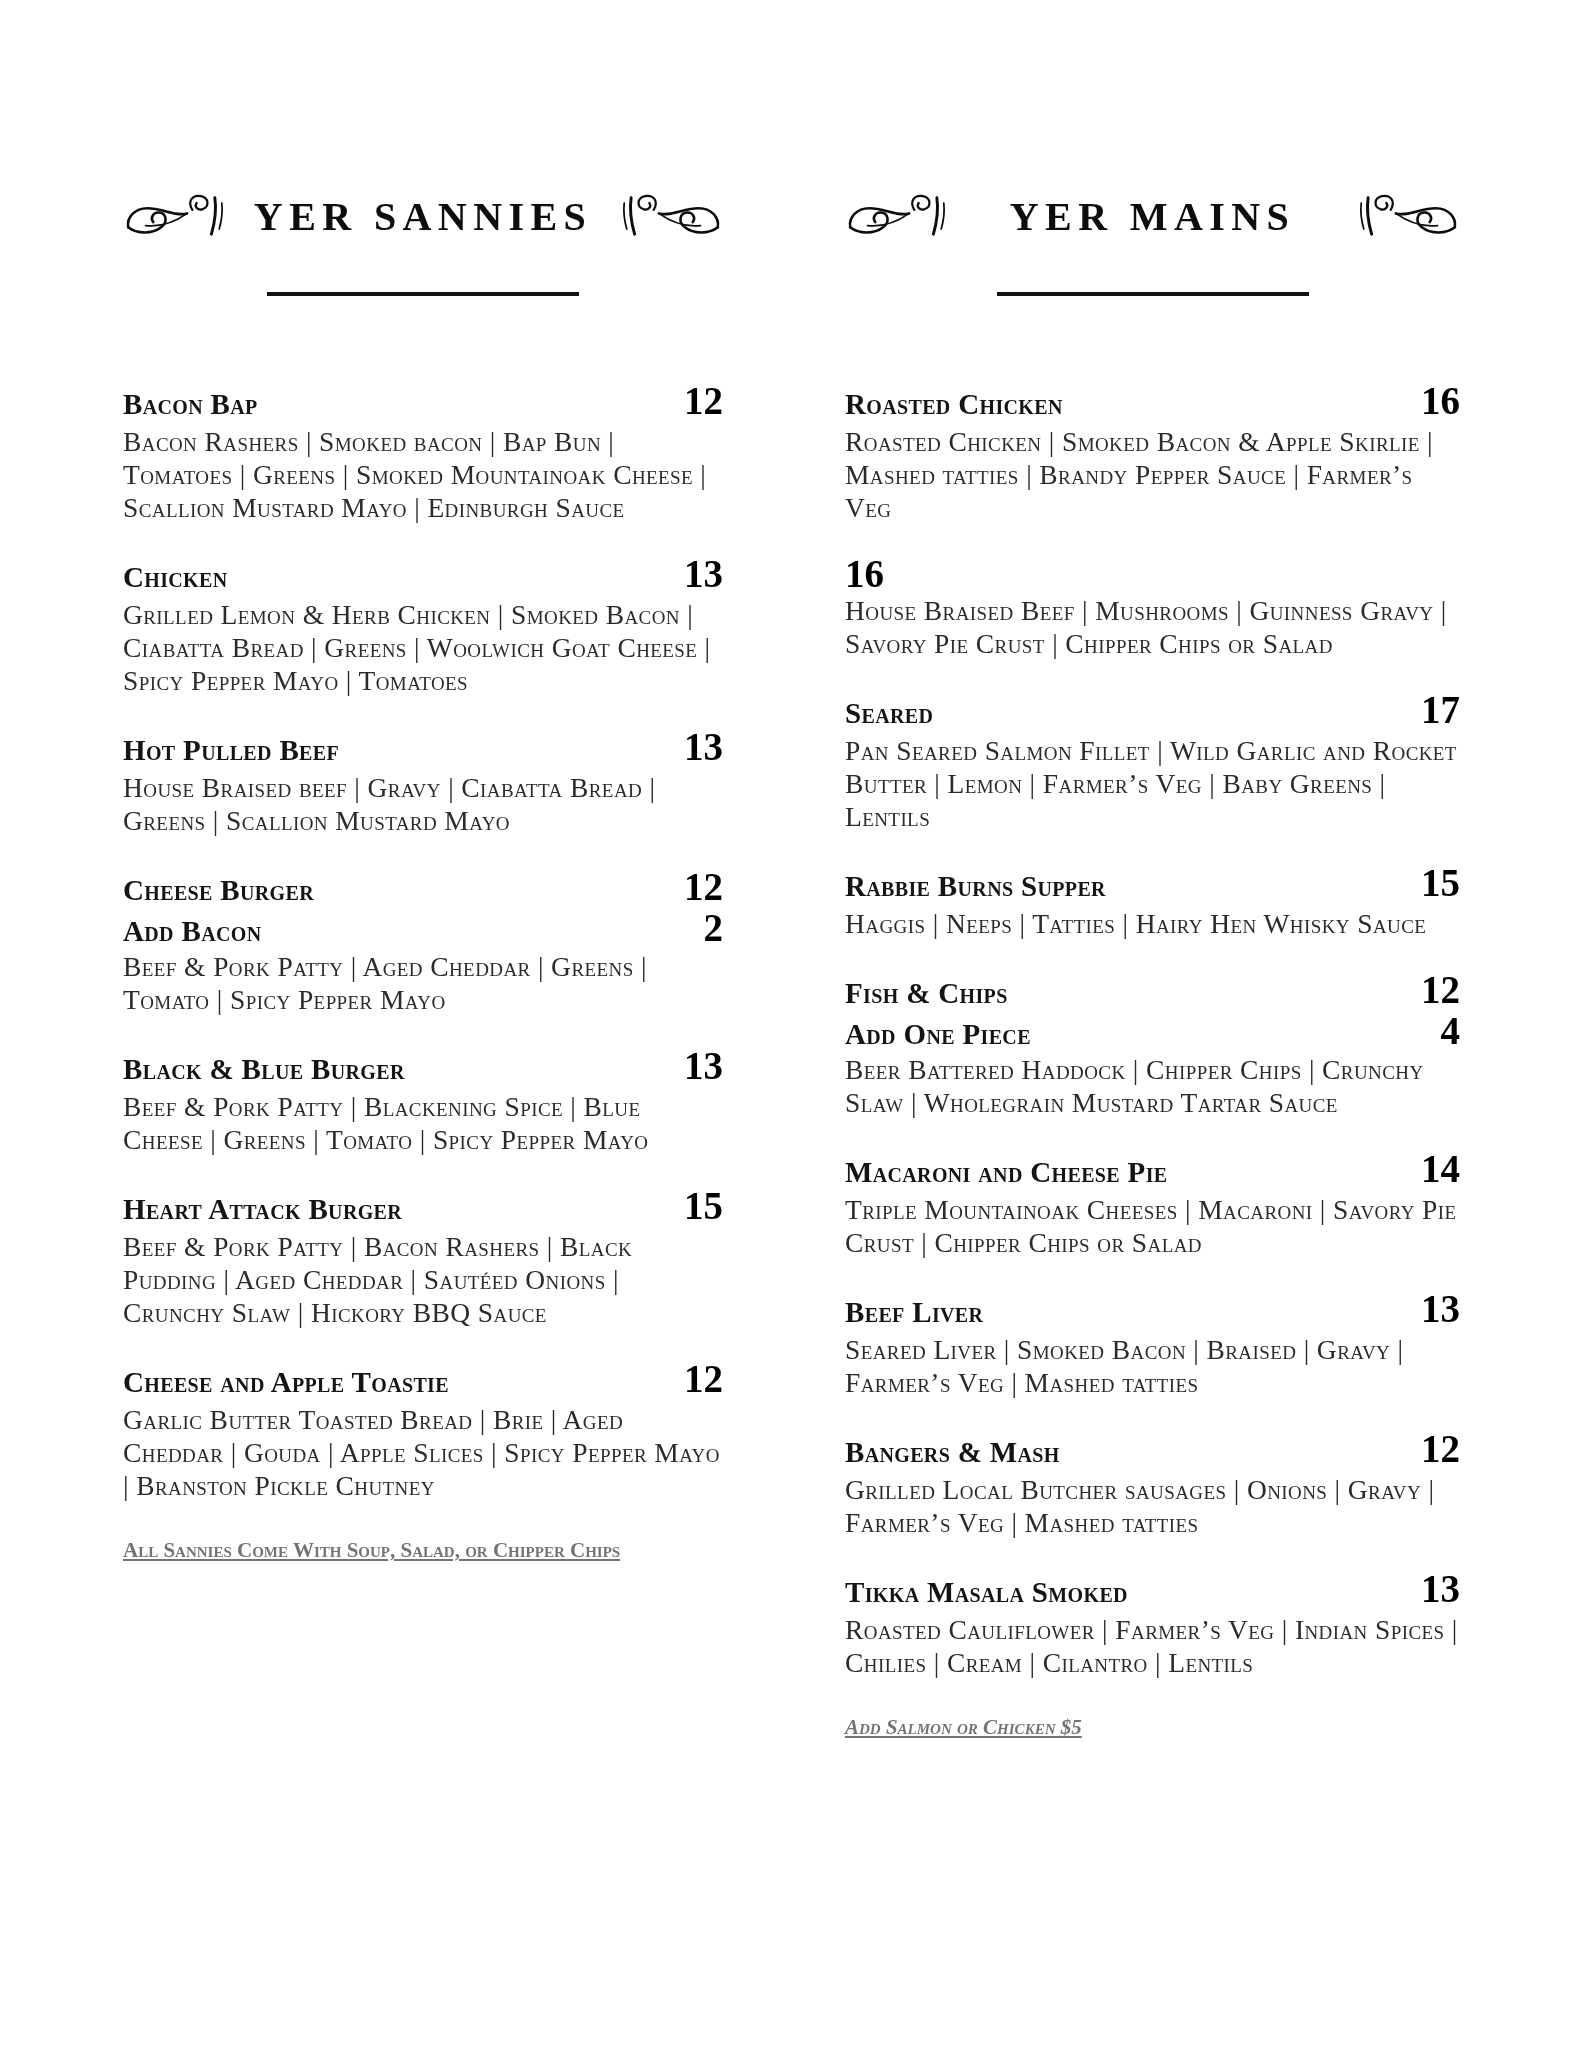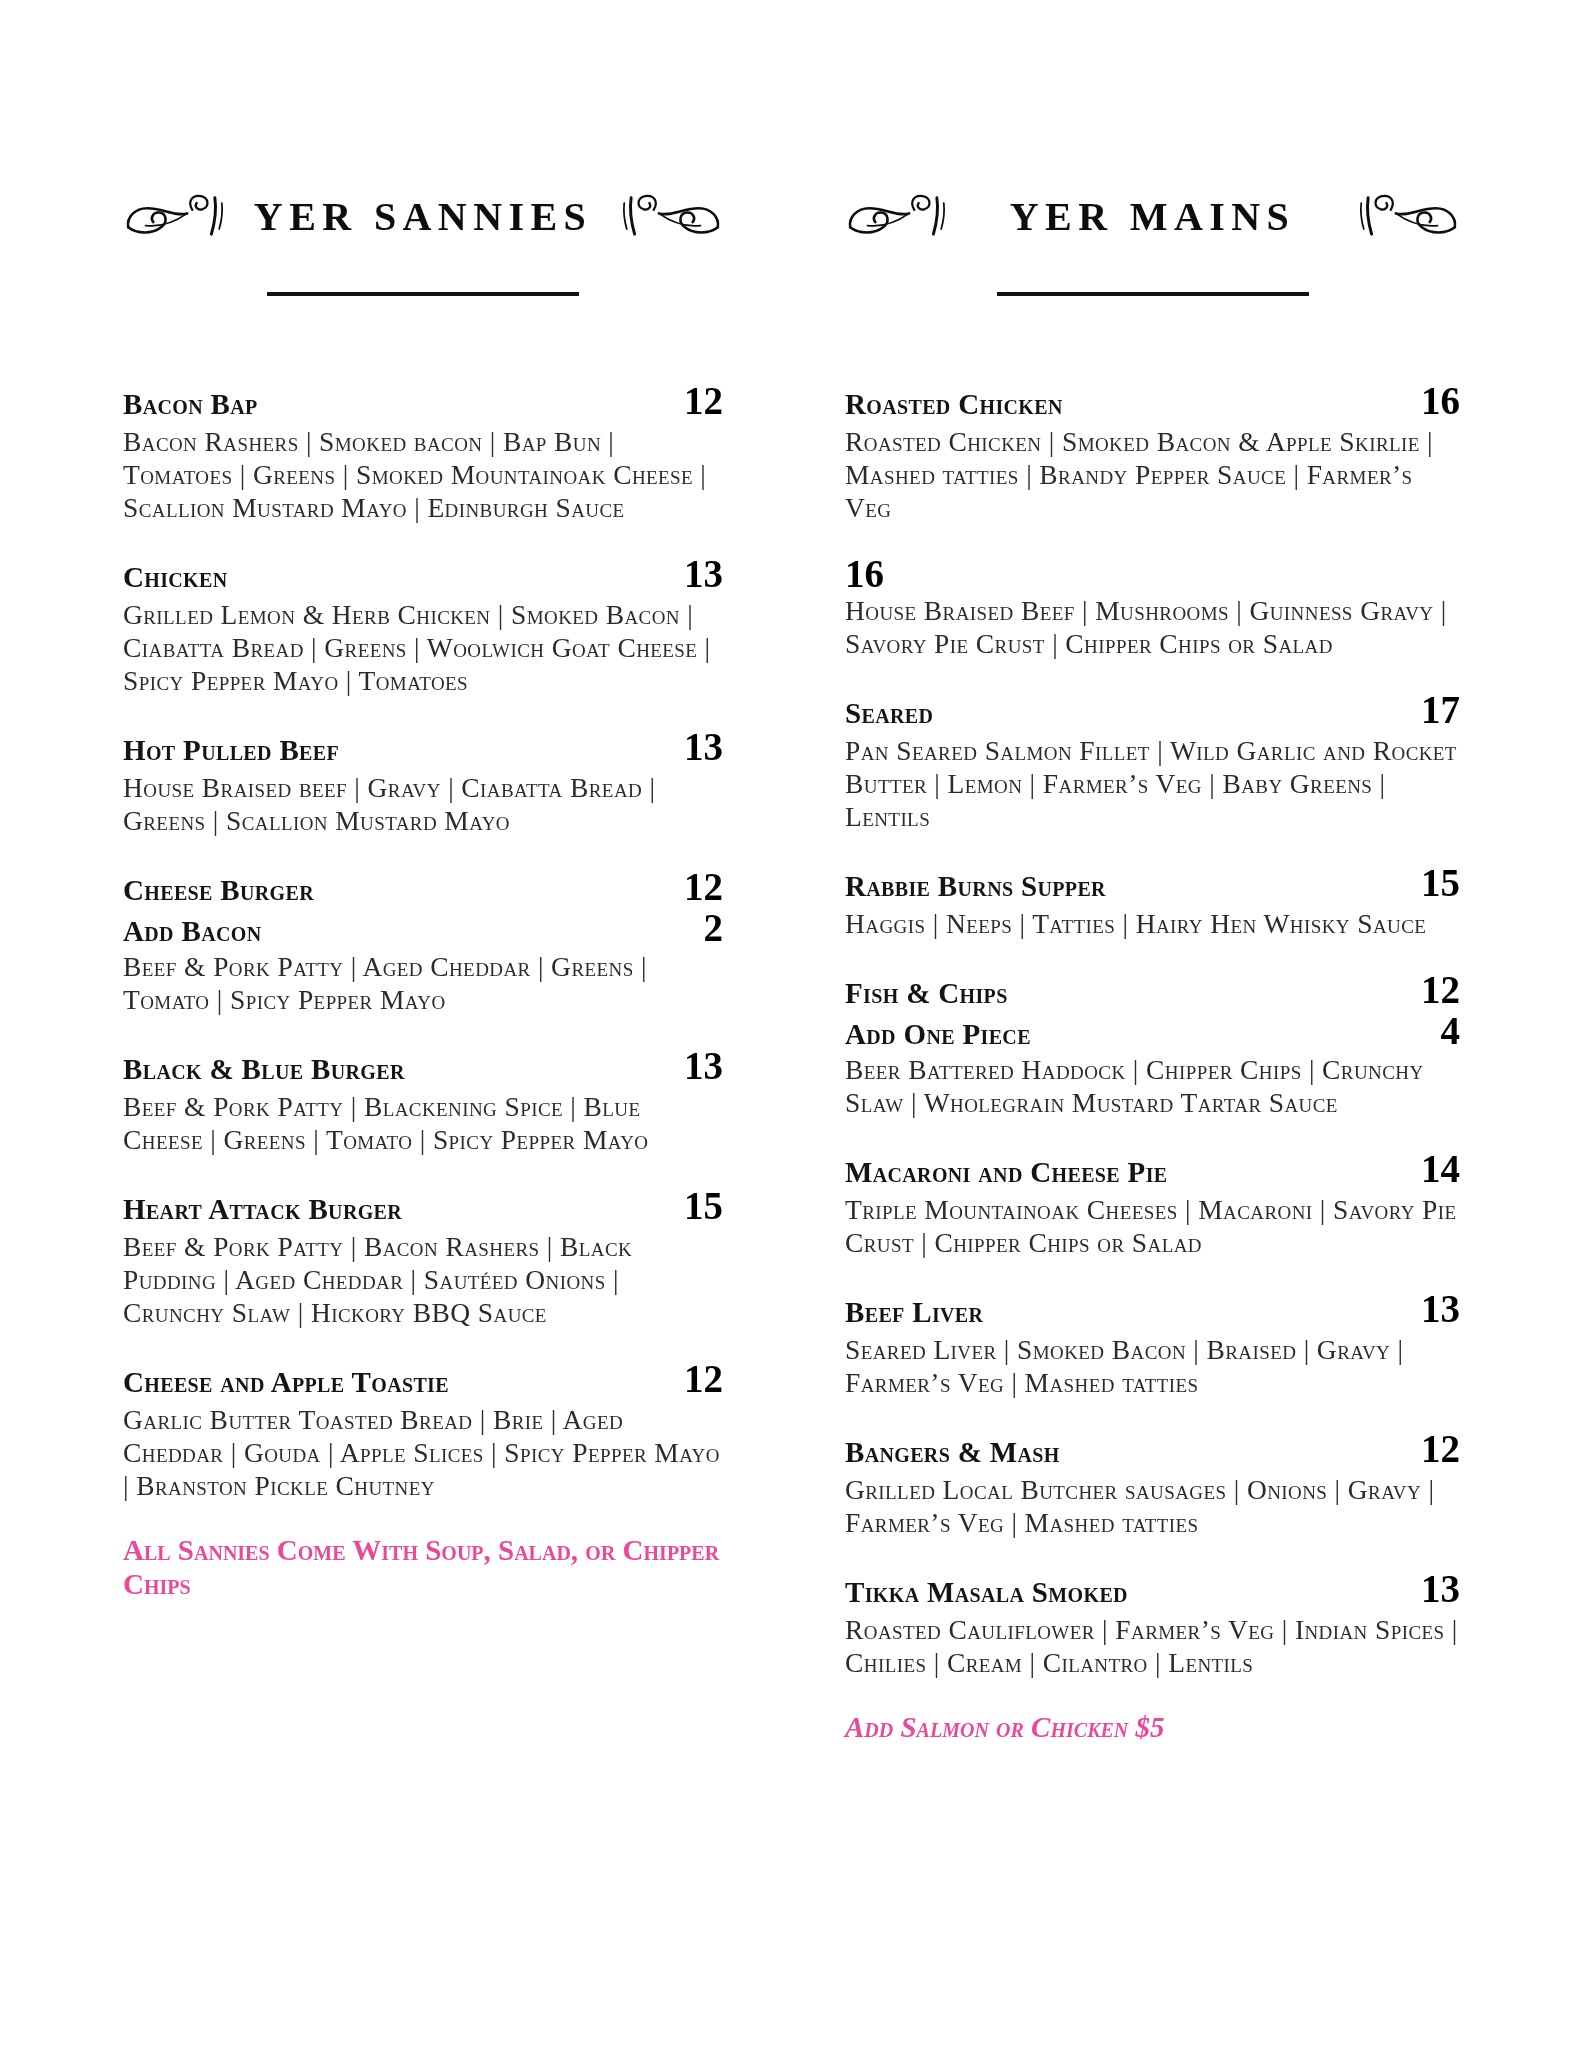--- a/index.html
+++ b/index.html
@@ -28,22 +28,22 @@
     font-size:29px;line-height:37px;font-weight:bold;font-variant:small-caps;
     margin:0;letter-spacing:0.012em;color:#141414;
   }
   .nm.sub{font-size:29px;line-height:34px}
   .pr{font-size:39px;line-height:37px;font-weight:bold;color:#000000}
   .ds{
     font-size:27.5px;line-height:33px;font-variant:small-caps;margin:2px 0 0;
     color:#2b2b2b;letter-spacing:0.015em;
   }
   .note{
-    font-size:29px;line-height:34px;font-weight:bold;font-variant:small-caps;
-    margin:8px 0 0;color:#ec4899;
+    font-size:21px;line-height:34px;font-weight:bold;font-variant:small-caps;
+    margin:8px 0 0;color:#737373;text-decoration:underline;
   }
   .note.it{font-style:italic}
 </style>
 </head>
 <body>
 
 <section class="col col-left">
   <header class="sec-head">
     <svg class="fl" viewBox="0 0 120 54">
       <g fill="none" stroke="#0d0d0d" stroke-linecap="round">

